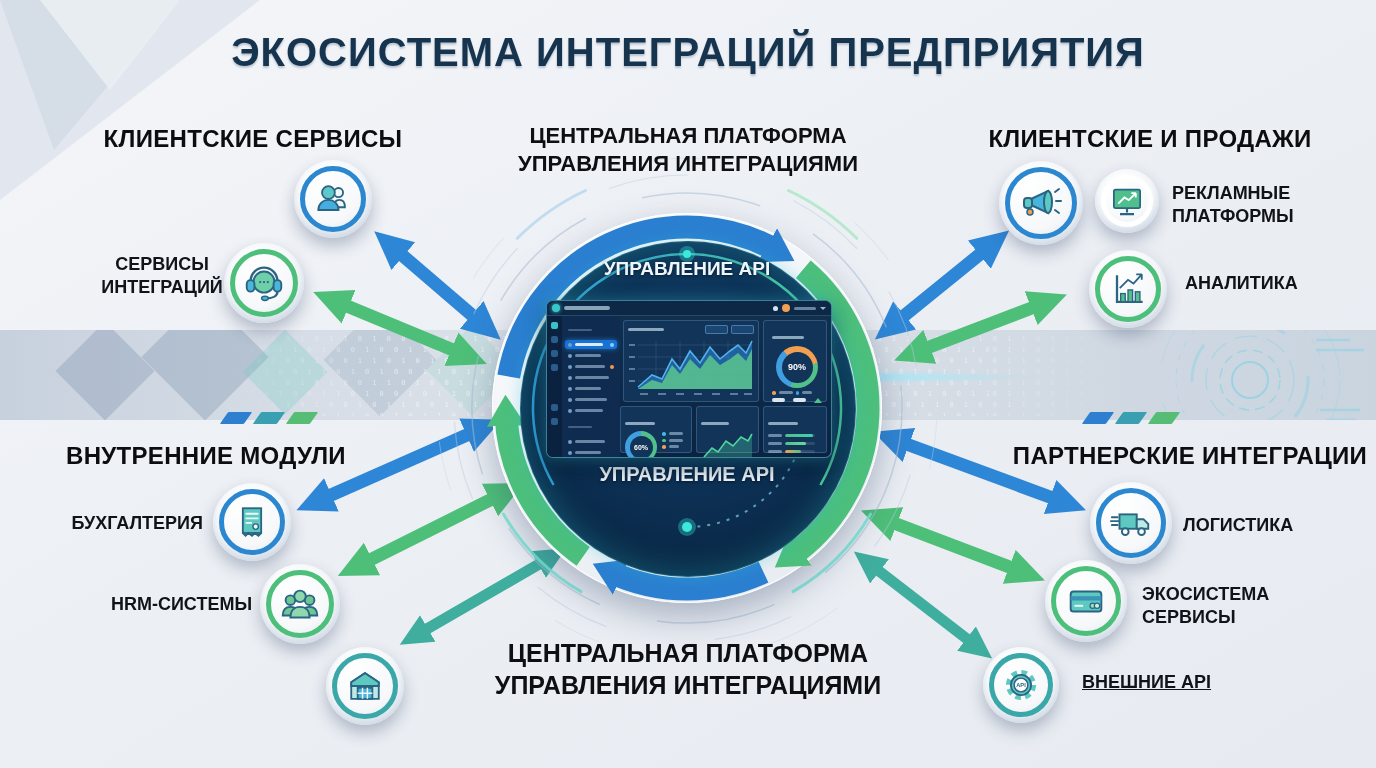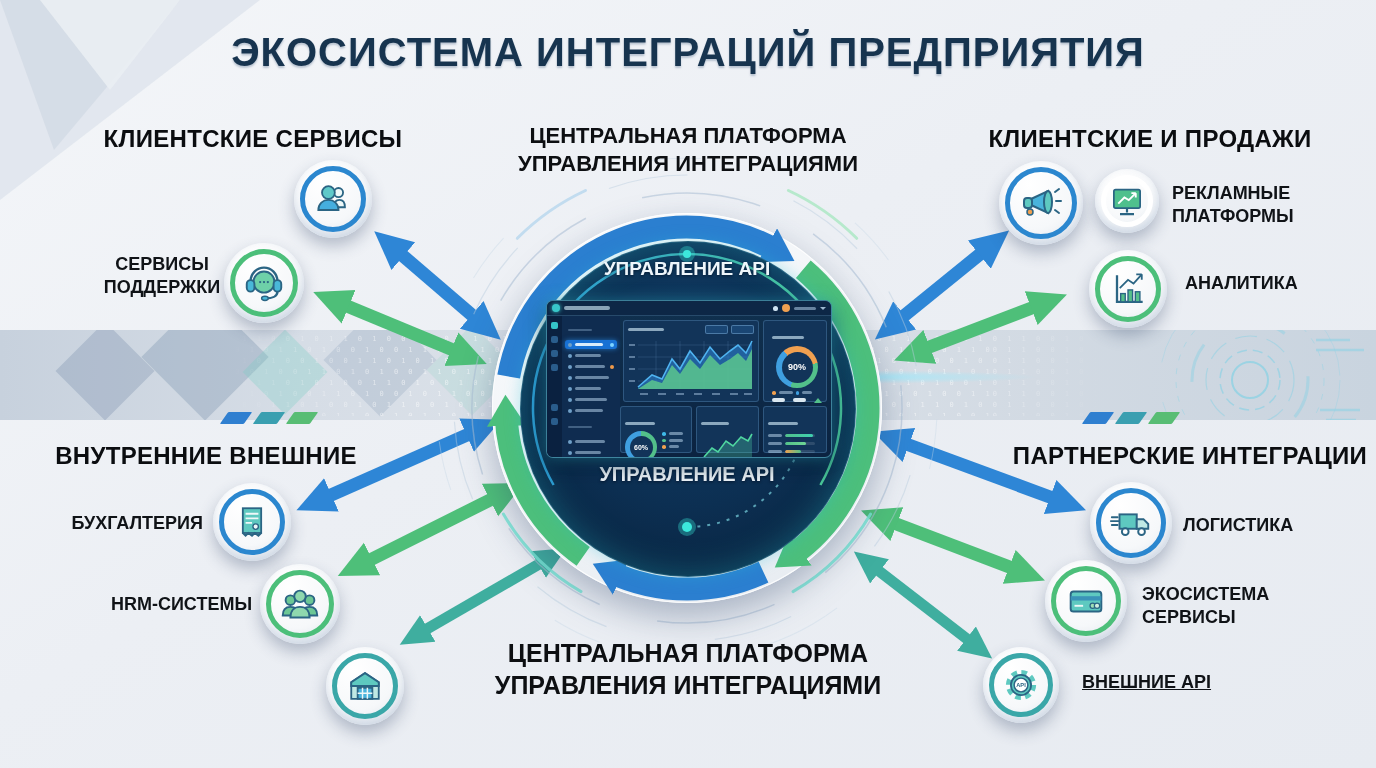--- a/index.html
+++ b/index.html
@@ -412,26 +412,26 @@
     <span style="display:block;">ЦЕНТРАЛЬНАЯ ПЛАТФОРМА</span>
     <span style="display:block;">УПРАВЛЕНИЯ ИНТЕГРАЦИЯМИ</span>
   </div>
   <div class="c-label" style="left:468px;top:637px;width:440px;font-size:25px;line-height:32px;">
     <span style="display:block;">ЦЕНТРАЛЬНАЯ ПЛАТФОРМА</span>
     <span style="display:block;">УПРАВЛЕНИЯ ИНТЕГРАЦИЯМИ</span>
   </div>
 
   <div class="g-head" style="left:93px;top:125px;width:320px;text-align:center;">КЛИЕНТСКИЕ СЕРВИСЫ</div>
   <div class="g-head" style="left:970px;top:125px;width:360px;text-align:center;">КЛИЕНТСКИЕ И ПРОДАЖИ</div>
-  <div class="g-head" style="left:46px;top:442px;width:320px;text-align:center;">ВНУТРЕННИЕ ВНЕШНИЕ</div>
+  <div class="g-head" style="left:46px;top:442px;width:320px;text-align:center;">ВНУТРЕННИЕ МОДУЛИ</div>
   <div class="g-head" style="left:1010px;top:442px;width:360px;text-align:center;">ПАРТНЕРСКИЕ ИНТЕГРАЦИИ</div>
 
   <div class="g-label" style="left:62px;top:253px;width:200px;text-align:center;">
     <span style="display:block;">СЕРВИСЫ</span>
-    <span style="display:block;">ПОДДЕРЖКИ</span>
+    <span style="display:block;">ИНТЕГРАЦИЙ</span>
   </div>
   <div class="g-label" style="left:1172px;top:182px;width:170px;">
     <span style="display:block;">РЕКЛАМНЫЕ</span>
     <span style="display:block;">ПЛАТФОРМЫ</span>
   </div>
   <div class="g-label" style="left:1172px;top:272px;width:170px;margin-left:13px;">АНАЛИТИКА</div>
   <div class="g-label" style="left:23px;top:512px;width:180px;text-align:right;">БУХГАЛТЕРИЯ</div>
   <div class="g-label" style="left:52px;top:593px;width:200px;text-align:right;">HRM-СИСТЕМЫ</div>
   <div class="g-label" style="left:1183px;top:514px;width:170px;">ЛОГИСТИКА</div>
   <div class="g-label" style="left:1142px;top:583px;width:170px;">

